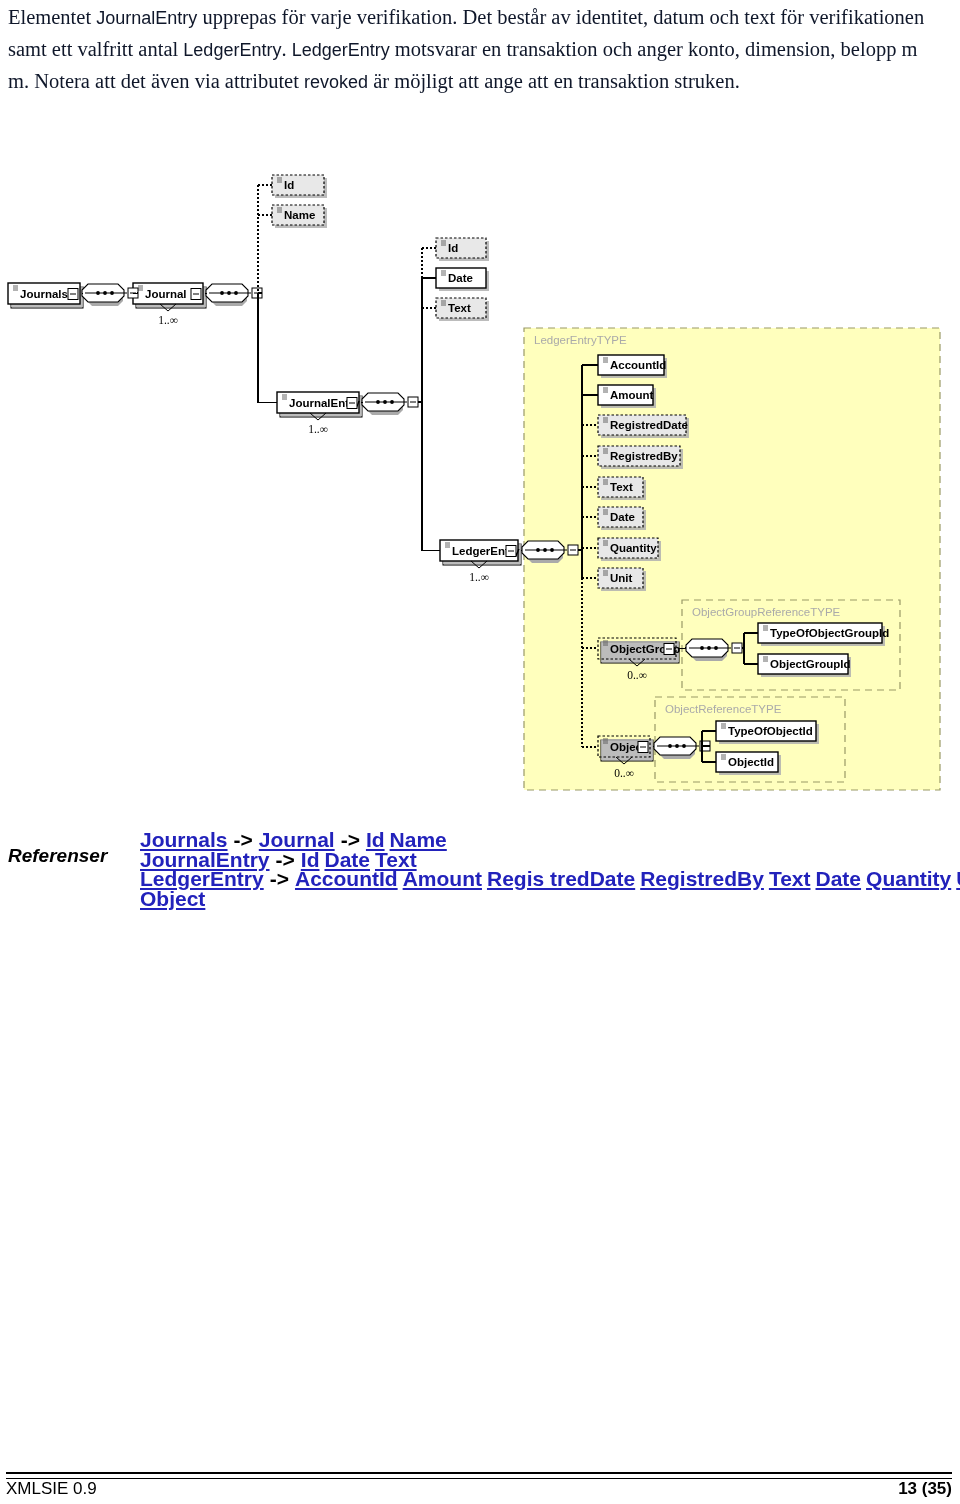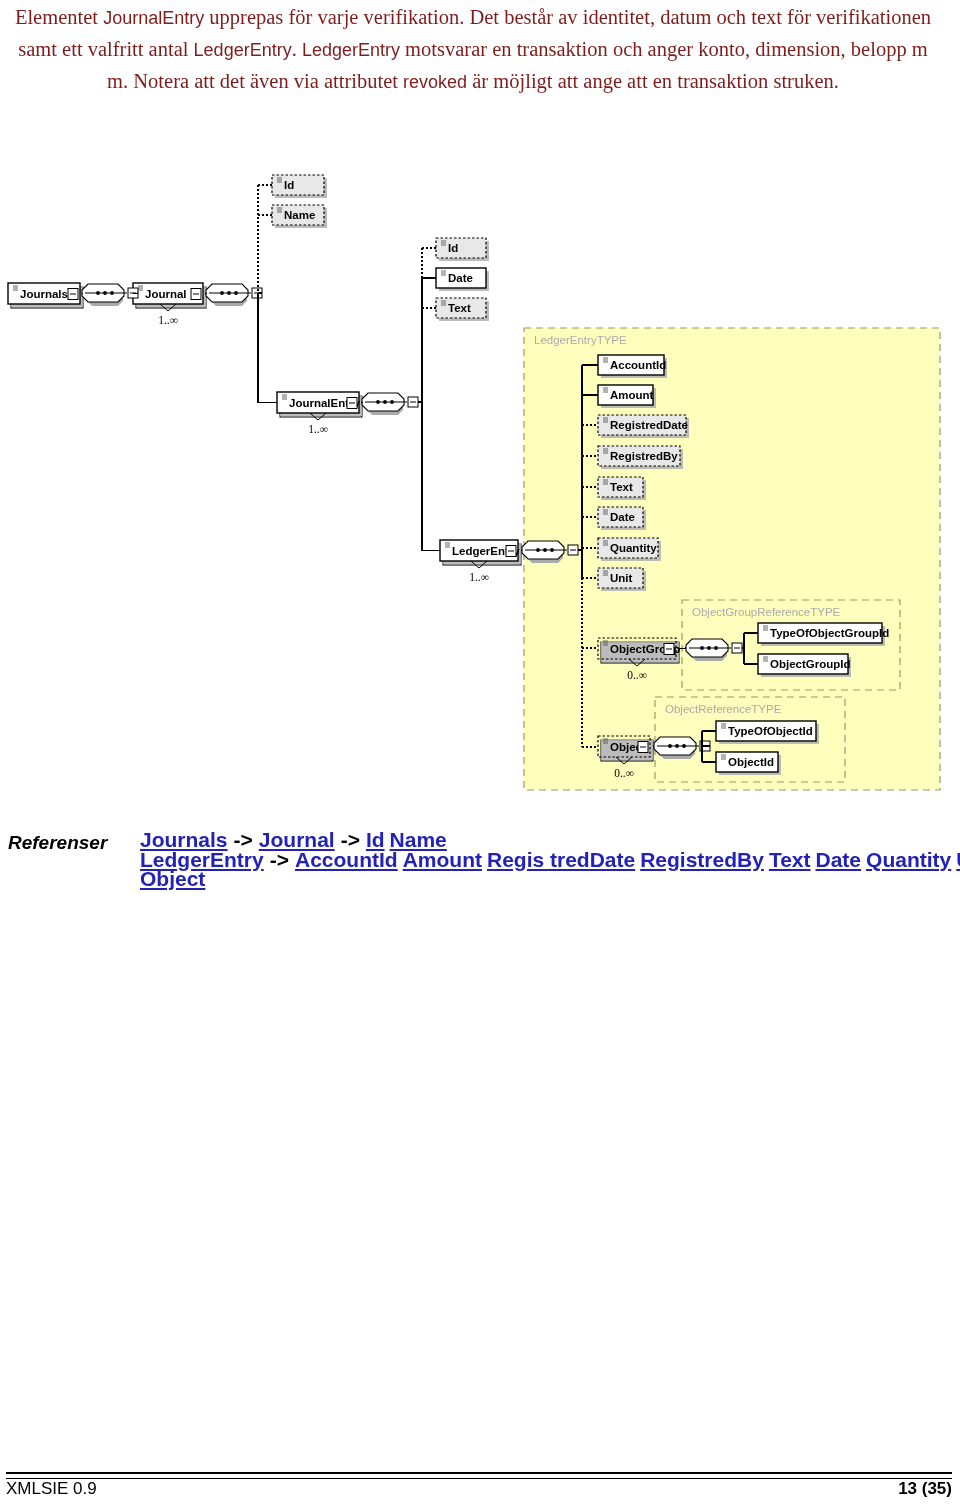--- a/index.html
+++ b/index.html
@@ -16,22 +16,22 @@
   }
 
   
   #intro {
     position: absolute;
     left: 8px;
     top: 2px;
     width: 930px;
     font-size: 20.5px;
     line-height: 31px;
-    color: #7f1d1d;
-    text-align: center;
+    color: #0f172a;
+    text-align: left;
   }
   #intro .mono {
     font-family: "Liberation Sans", sans-serif;
     font-size: 18px;
   }
 
   
   #diagram {
     position: absolute;
     left: 0;
@@ -44,21 +44,21 @@
   
   #referenser {
     position: absolute;
     left: 4px;
     top: 830px;
     width: 950px;
   }
   #ref-label {
     position: absolute;
     left: 4px;
-    top: 2px;
+    top: 15px;
     font-family: "Liberation Sans", sans-serif;
     font-style: italic;
     font-weight: bold;
     font-size: 19px;
     color: #000;
     white-space: nowrap;
   }
   #ref-lines {
     position: absolute;
     left: 136px;
@@ -436,20 +436,21 @@
       <line x1="702" y1="571" x2="702" y2="602" stroke="#000000" stroke-width="1.1" shape-rendering="crispEdges"></line>
       <line x1="702" y1="571" x2="716" y2="571" stroke="#000000" stroke-width="1.1" shape-rendering="crispEdges"></line>
       <line x1="702" y1="602" x2="716" y2="602" stroke="#000000" stroke-width="1.1" shape-rendering="crispEdges"></line>
     </svg>
 </div>
 
 <div id="referenser">
   <div id="ref-label">Referenser</div>
   <div id="ref-lines">
       <div class="rline"><span class="lnk">Journals</span><span class="sp"></span><span class="arrow">-&gt;</span><span class="sp"></span><span class="lnk">Journal</span><span class="sp"></span><span class="arrow">-&gt;</span><span class="sp"></span><span class="lnk">Id</span><span class="sp"></span><span class="lnk">Name</span></div>
+      <div class="rline"><span class="lnk">JournalEntry</span><span class="sp"></span><span class="arrow">-&gt;</span><span class="sp"></span><span class="lnk">Id</span><span class="sp"></span><span class="lnk">Date</span><span class="sp"></span><span class="lnk">Text</span></div>
       <div class="rline"><span class="lnk">LedgerEntry</span><span class="sp"></span><span class="arrow">-&gt;</span><span class="sp"></span><span class="lnk">AccountId</span><span class="sp"></span><span class="lnk">Amount</span><span class="sp"></span><span class="lnk">Regis tredDate</span><span class="sp"></span><span class="lnk">RegistredBy</span><span class="sp"></span><span class="lnk">Text</span><span class="sp"></span><span class="lnk">Date</span><span class="sp"></span><span class="lnk">Quantity</span><span class="sp"></span><span class="lnk">Unit</span><span class="sp"></span><span class="lnk">ObjectGroup</span></div>
       <div class="rline"><span class="lnk">Object</span></div>
     </div>
 </div>
 
 <div id="footer-rule"></div>
 <div id="footer">
   <span class="left">XMLSIE 0.9</span>
   <span class="right">13 (35)</span>
 </div>

